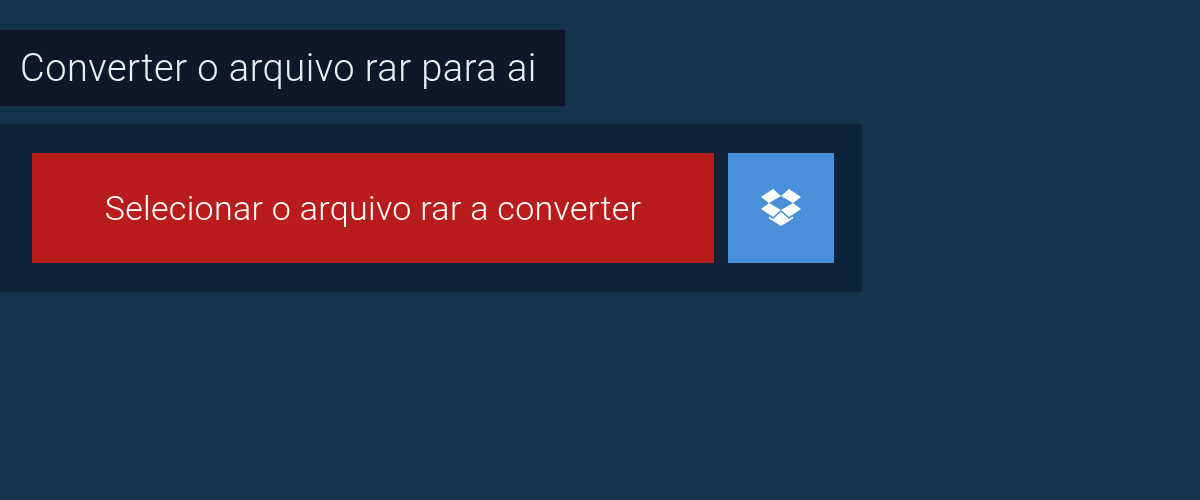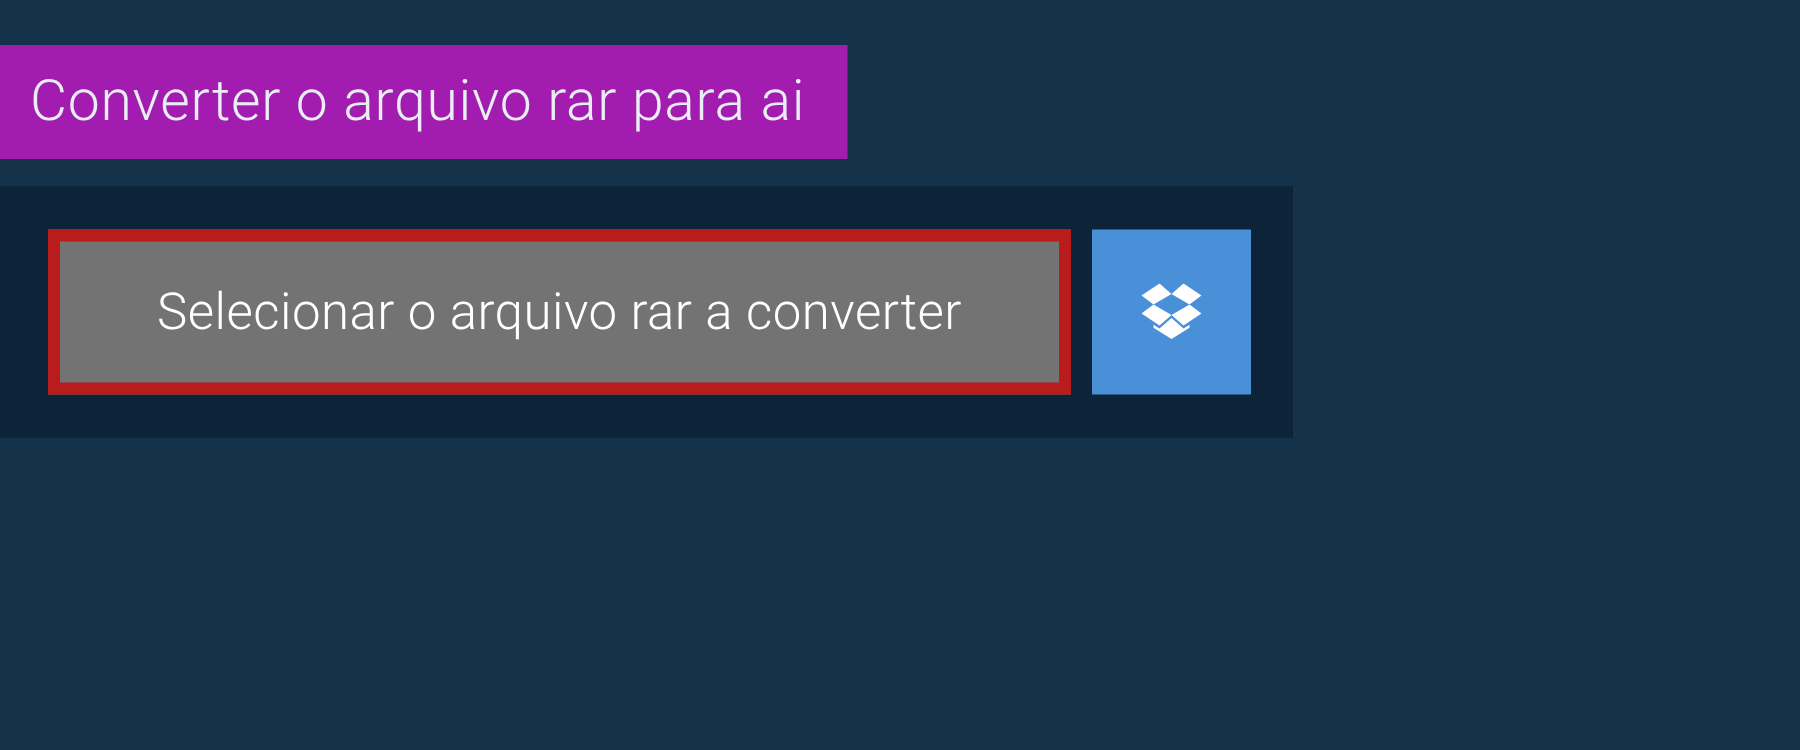--- a/index.html
+++ b/index.html
@@ -11,21 +11,21 @@
       width: 1200px;
       height: 500px;
       background: #15324b;
       font-family: -apple-system, BlinkMacSystemFont, "Segoe UI", Roboto, sans-serif;
       position: relative;
     }
     .title-bar {
       position: absolute;
       top: 30px;
       left: 0;
-      background: #a21caf;
+      background: #0f172a;
       padding: 16px 28px 16px 20px;
       display: inline-block;
     }
     .title-text {
       color: #e8eef3;
       font-size: 38px;
       font-weight: 300;
       letter-spacing: 0.5px;
     }
     .panel {
@@ -35,22 +35,22 @@
       width: 862px;
       height: 168px;
       background: #0d2438;
       padding: 29px 28px 29px 32px;
       display: flex;
       gap: 14px;
       align-items: stretch;
     }
     .select-button {
       flex: 1;
-      background: #737373;
-      border: 8px solid #b91c1c;
+      background: #b91c1c;
+      border: 2px solid #b91c1c;
       display: flex;
       align-items: center;
       justify-content: center;
       cursor: pointer;
     }
     .select-button-text {
       color: #ffffff;
       font-size: 34px;
       font-weight: 300;
       letter-spacing: 0.3px;

